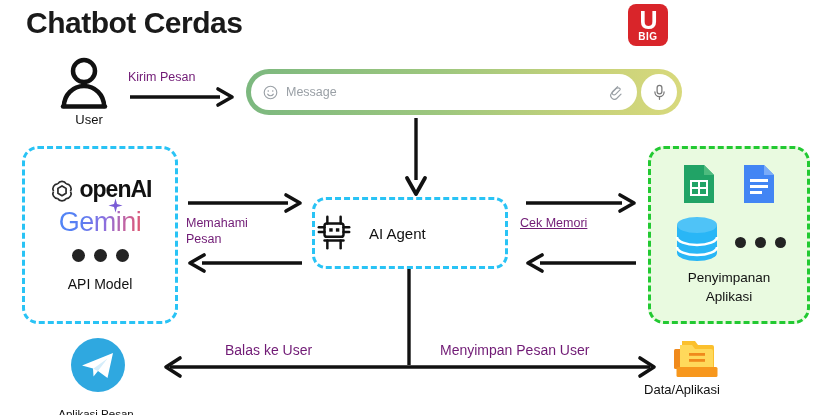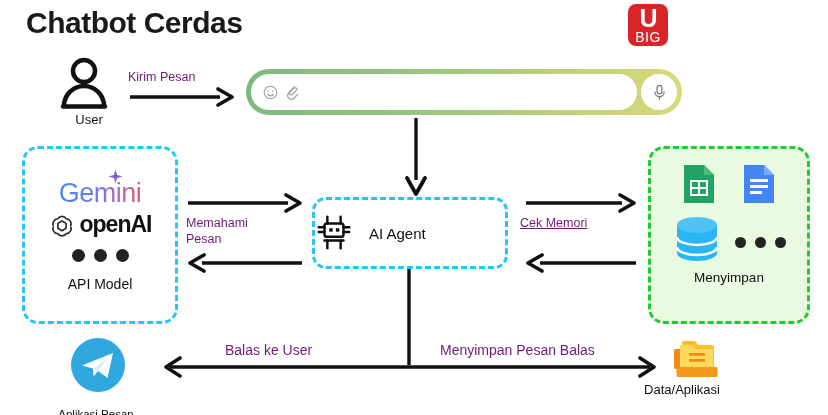--- a/index.html
+++ b/index.html
@@ -19,21 +19,21 @@
     color:#1a1a1a;
   }
   
   #brand-row{left:628px;top:4px;display:flex;align-items:center;gap:10px;}
   .ubig-mark{
     width:40px;height:42px;background:#d9252a;border-radius:8px;
     display:flex;flex-direction:column;align-items:center;justify-content:center;
     color:#fff;line-height:1;
   }
   .ubig-u{font-size:25px;font-weight:bold;letter-spacing:-1px;margin-bottom:-1px;}
-  .ubig-big{font-size:14px;font-weight:normal;letter-spacing:0.5px;}
+  .ubig-big{font-size:10px;font-weight:bold;letter-spacing:0.5px;}
   #jagon8n{display:flex;align-items:center;gap:3px;}
   .jag-text{font-size:19px;font-weight:bold;letter-spacing:-0.3px;}
   .jag-dark{color:#2c2c2c;}
   .jag-green{color:#22a34a;}
   
   #user-node{left:58px;top:56px;width:62px;text-align:center;}
   #user-label{font-size:13px;color:#111;margin-top:2px;}
   
   #message-box{
     left:246px;top:69px;width:436px;height:46px;
@@ -132,54 +132,55 @@
 </svg>
 
 <div class="abs" id="message-box">
   <div id="message-inner">
     <svg width="15" height="15" viewBox="0 0 20 20">
       <circle cx="10" cy="10" r="8.4" fill="none" stroke="#9aa0a6" stroke-width="1.5"></circle>
       <circle cx="7" cy="8" r="1.1" fill="#9aa0a6"></circle>
       <circle cx="13" cy="8" r="1.1" fill="#9aa0a6"></circle>
       <path d="M6.2 12.2 a4.4 4.4 0 0 0 7.6 0" fill="none" stroke="#9aa0a6" stroke-width="1.5" stroke-linecap="round"></path>
     </svg>
+    <span id="message-placeholder">Message</span>
     <svg width="16" height="16" viewBox="0 0 20 20">
       <path d="M14.5 6.5 L8 13 a2.6 2.6 0 0 0 3.7 3.7 l6.2-6.2" fill="none" stroke="#9aa0a6" stroke-width="1.5" stroke-linecap="round" transform="translate(-3,-3) scale(0.95)"></path>
       <path d="M13.8 5.8 a3.4 3.4 0 0 0-4.9 0 L3.4 11.3 a4.6 4.6 0 0 0 6.5 6.5 L15 12.7" fill="none" stroke="#9aa0a6" stroke-width="1.5" stroke-linecap="round"></path>
     </svg>
   </div>
   <div id="mic-button">
     <svg width="15" height="17" viewBox="0 0 16 20">
       <rect x="5.2" y="1.6" width="5.6" height="10" rx="2.8" fill="none" stroke="#7a7a7a" stroke-width="1.5"></rect>
       <path d="M2.6 9.4 a5.4 5.4 0 0 0 10.8 0" fill="none" stroke="#7a7a7a" stroke-width="1.5" stroke-linecap="round"></path>
       <line x1="8" y1="15" x2="8" y2="18" stroke="#7a7a7a" stroke-width="1.5" stroke-linecap="round"></line>
     </svg>
   </div>
 </div>
 
 <svg class="abs" style="left:404px;top:118px;" width="24" height="80">
   <line x1="12" y1="0" x2="12" y2="62" stroke="#111" stroke-width="3.4"></line>
   <path d="M3 60 L12 76 L21 60" fill="none" stroke="#111" stroke-width="3.8" stroke-linecap="round" stroke-linejoin="round"></path>
 </svg>
 
 <div class="abs" id="api-panel">
-  <div id="gemini-logo">
-    <span class="gemini-text">Gemini</span>
-    <svg id="gemini-sparkle" width="15" height="15" viewBox="0 0 16 16">
-      <path d="M8 0.5 L9.6 6.4 L15.5 8 L9.6 9.6 L8 15.5 L6.4 9.6 L0.5 8 L6.4 6.4 Z" fill="#7a5cd6"></path>
-    </svg>
-  </div>
   <div id="openai-logo">
     <svg width="26" height="26" viewBox="0 0 32 32">
       <g fill="none" stroke="#2b2b2b" stroke-width="2.1" stroke-linejoin="round">
         <path d="M16 5.5 a6 6 0 0 1 5.2 3 M21.2 8.5 a6 6 0 0 1 5.2 9 M26.4 17.5 a6 6 0 0 1-5.2 9 M21.2 26.5 a6 6 0 0 1-10.4 0 M10.8 26.5 a6 6 0 0 1-5.2-9 M5.6 17.5 a6 6 0 0 1 5.2-9 M10.8 8.5 a6 6 0 0 1 5.2-3"></path>
         <path d="M16 11 L21 14 L21 20 L16 23 L11 20 L11 14 Z"></path>
       </g>
     </svg>
     <span class="openai-text">openAI</span>
+  </div>
+  <div id="gemini-logo">
+    <span class="gemini-text">Gemini</span>
+    <svg id="gemini-sparkle" width="15" height="15" viewBox="0 0 16 16">
+      <path d="M8 0.5 L9.6 6.4 L15.5 8 L9.6 9.6 L8 15.5 L6.4 9.6 L0.5 8 L6.4 6.4 Z" fill="#7a5cd6"></path>
+    </svg>
   </div>
   <div class="dot-row">
     <span class="dot"></span>
     <span class="dot"></span>
     <span class="dot"></span>
   </div>
   <div id="api-model-label">API Model</div>
 </div>
 
 <svg class="abs" style="left:186px;top:192px;" width="118" height="22">
@@ -251,30 +252,31 @@
       <path d="M4 22 a20 8 0 0 0 40 0" fill="none" stroke="#ffffff" stroke-width="2.6"></path>
       <path d="M4 32 a20 8 0 0 0 40 0" fill="none" stroke="#ffffff" stroke-width="2.6"></path>
     </svg>
     <span class="dot-row">
       <span class="dot sm"></span>
       <span class="dot sm"></span>
       <span class="dot sm"></span>
     </span>
   </div>
   <div id="knowledge-label">
-    <div>Menyimpan</div>
+    <div>Penyimpanan</div>
+    <div>Aplikasi</div>
   </div>
 </div>
 
 <svg class="abs" style="left:406px;top:269px;" width="6" height="98">
   <line x1="3" y1="0" x2="3" y2="96" stroke="#111" stroke-width="3.4"></line>
 </svg>
 
 <div class="abs arrow-label" id="label-balas">Balas ke User</div>
-<div class="abs arrow-label" id="label-menyimpan">Menyimpan Pesan Balas</div>
+<div class="abs arrow-label" id="label-menyimpan">Menyimpan Pesan User</div>
 <svg class="abs" style="left:160px;top:355px;" width="500" height="24">
   <line x1="10" y1="12" x2="490" y2="12" stroke="#111" stroke-width="3.4"></line>
   <path d="M20 3 L6 12 L20 21" fill="none" stroke="#111" stroke-width="3.6" stroke-linecap="round" stroke-linejoin="round"></path>
   <path d="M480 3 L494 12 L480 21" fill="none" stroke="#111" stroke-width="3.6" stroke-linecap="round" stroke-linejoin="round"></path>
 </svg>
 
 <div class="abs" id="telegram-node">
   <svg width="56" height="56" viewBox="0 0 56 56">
     <circle cx="28" cy="28" r="27" fill="#2fa8e0"></circle>
     <path d="M12 28.5 L43 16 L37.5 41 L28 34 L23.5 39.5 L23 31.5 Z" fill="#ffffff"></path>

